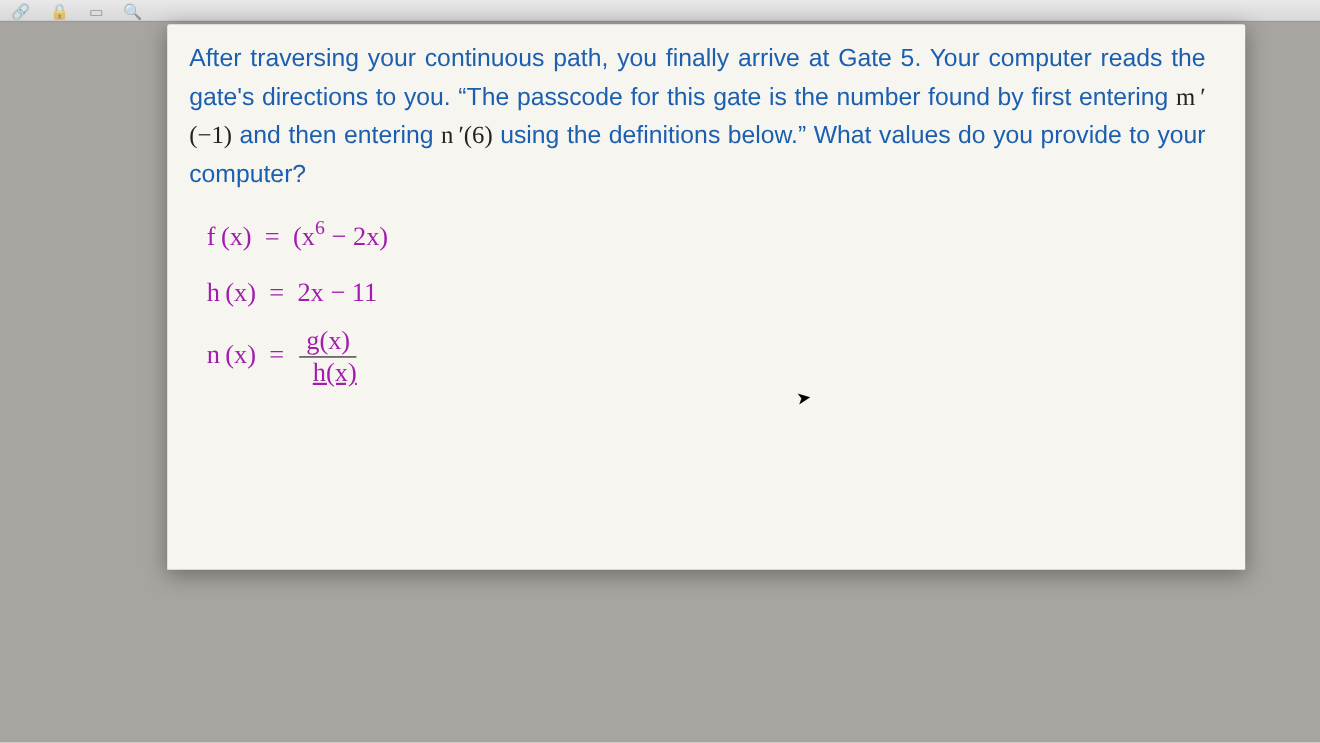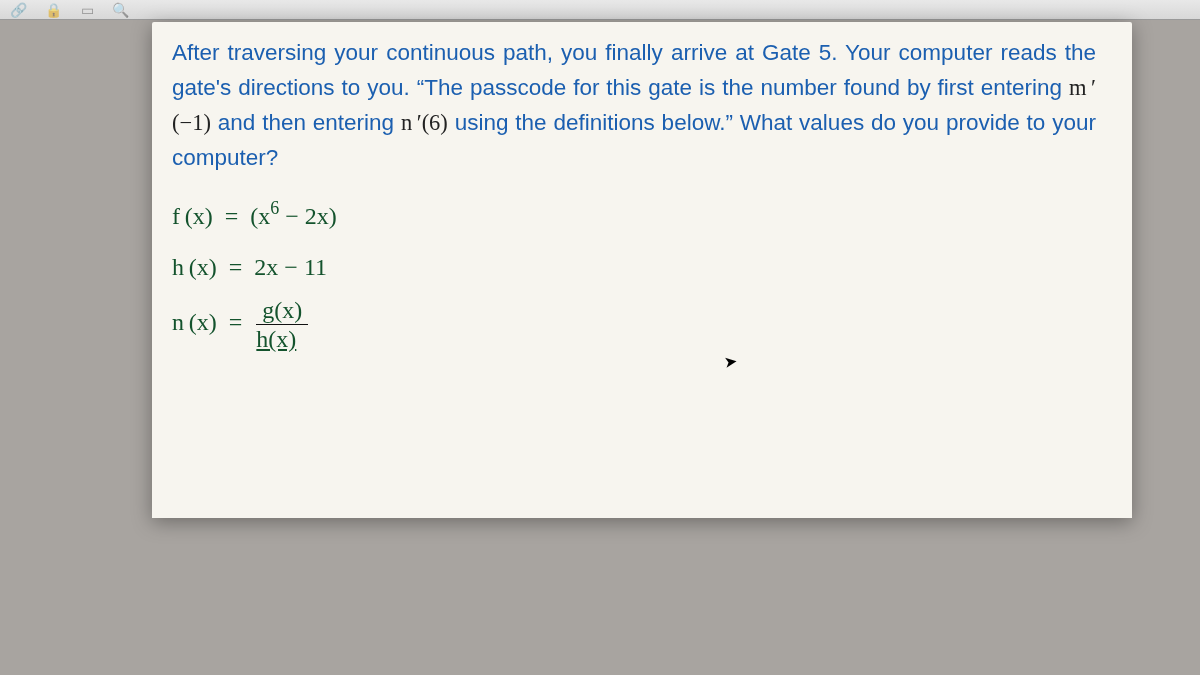--- a/index.html
+++ b/index.html
@@ -44,29 +44,30 @@
     font-family: Arial, sans-serif;
   }
   .mprime, .nprime {
     font-family: "Times New Roman", serif;
     color: #222;
   }
   .formulas {
     margin-top: 18px;
     font-family: "Times New Roman", Times, serif;
     font-size: 24px;
-    color: #14532d;
+    color: #a21caf;
     line-height: 1.9;
+    margin-left: 16px;
   }
   .formulas .row { margin-bottom: 6px; white-space: nowrap; }
   sup { font-size: 0.75em; vertical-align: 0.55em; line-height: 0; }
   .frac {
     display: inline-block;
     vertical-align: middle;
-    text-align: left;
+    text-align: right;
     line-height: 1.1;
     padding: 0 2px;
   }
   .frac .num { display: block; border-bottom: 1.5px solid #111; padding: 0 6px 1px; }
   .frac .den { display: block; padding-top: 1px; text-decoration: underline; }
   .eq { padding: 0 6px; }
   .cursor {
     position: absolute;
     left: 572px;
     top: 330px;

